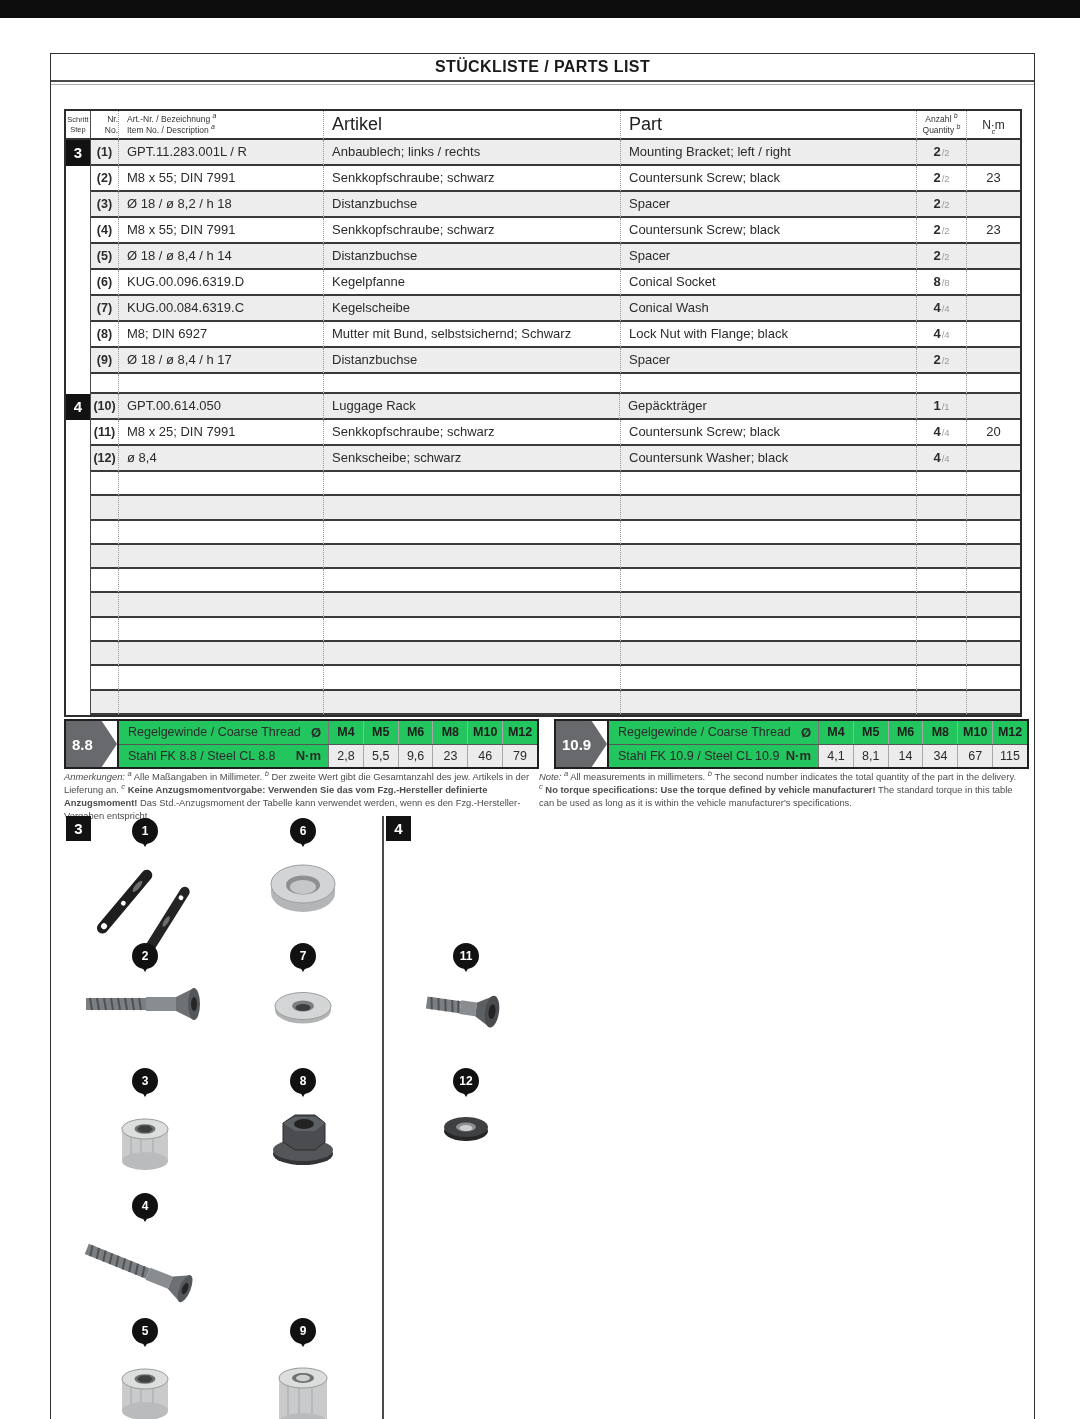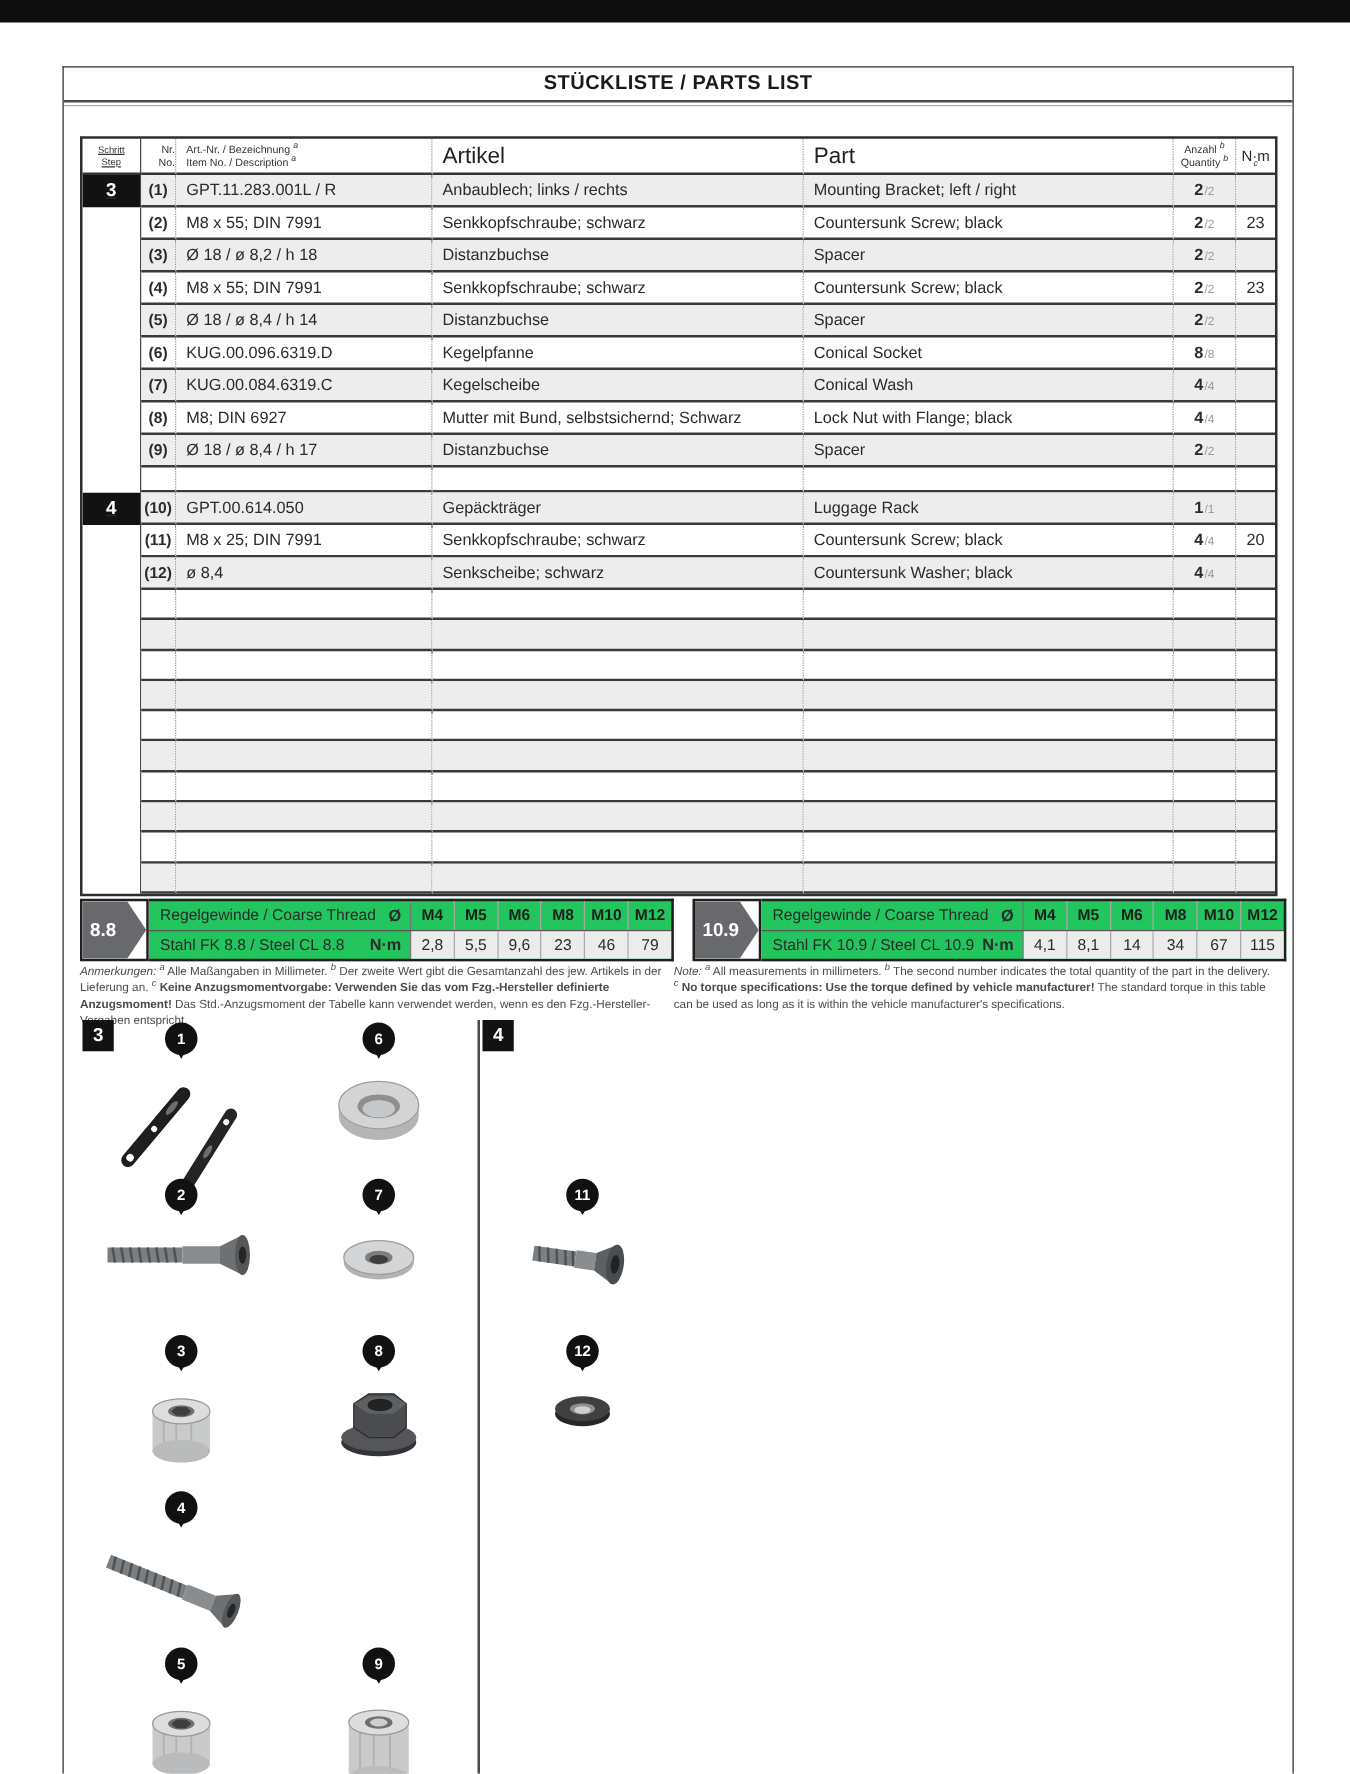--- a/index.html
+++ b/index.html
@@ -7,21 +7,21 @@
   .topbar{position:absolute;left:0;top:0;width:1080px;height:18px;background:#0d0d0d;}
   .page{position:absolute;left:50px;top:53px;width:985px;height:1366px;border:1.5px solid #2f2f2f;border-bottom:none;box-sizing:border-box;background:#fff;}
   
   .titleband{position:absolute;left:0;right:0;top:0;height:26px;display:flex;align-items:center;justify-content:center;
     font-weight:bold;font-size:16px;letter-spacing:.4px;color:#1a1a1a;border-bottom:2px solid #4a4a4a;}
   .titleband::after{content:"";position:absolute;left:0;right:0;bottom:-5px;height:1px;background:#adadad;}
   
   .ptable{position:absolute;left:13px;top:55px;width:958px;border:2px solid #2e2e2e;box-sizing:border-box;background:#fff;}
   .trow,.thead{display:flex;width:100%;}
   .c{box-sizing:border-box;overflow:hidden;white-space:nowrap;}
-  .c.step{width:47px;flex:none;border-right:1.5px solid #4a4a4a;text-decoration:underline;}
+  .c.step{width:25px;flex:none;border-right:1.5px solid #4a4a4a;}
   .c.no{width:28px;flex:none;text-align:center;}
   .c.item{width:205px;flex:none;padding-left:8px;}
   .c.artikel{width:297px;flex:none;padding-left:8px;}
   .c.part{width:296px;flex:none;padding-left:8px;}
   .c.qty{width:50px;flex:none;text-align:center;}
   .c.nm{flex:1;text-align:center;}
   .c.no,.c.item,.c.artikel,.c.part,.c.qty{border-right:1px dotted #9b9b9b;}
   .thead{height:29px;}
   .thead .c{border-bottom:2px solid #333;display:flex;flex-direction:column;justify-content:center;}
   .h2l{font-size:8.5px;line-height:1.2;color:#333;}
@@ -203,22 +203,22 @@
           <div class="c part"></div>
           <div class="c qty"></div>
           <div class="c nm"></div>
         </div>
         <div class="trow shade">
           <div class="c step">
             <div class="stepbadge">4</div>
           </div>
           <div class="c no">(10)</div>
           <div class="c item">GPT.00.614.050</div>
+          <div class="c part">Luggage Rack</div>
           <div class="c artikel">Gepäckträger</div>
-          <div class="c part">Luggage Rack</div>
           <div class="c qty"><span class="qty-n">1</span><span class="qty-t">/1</span></div>
           <div class="c nm"></div>
         </div>
         <div class="trow">
           <div class="c step"></div>
           <div class="c no">(11)</div>
           <div class="c item">M8 x 25; DIN 7991</div>
           <div class="c artikel">Senkkopfschraube; schwarz</div>
           <div class="c part">Countersunk Screw; black</div>
           <div class="c qty"><span class="qty-n">4</span><span class="qty-t">/4</span></div>

